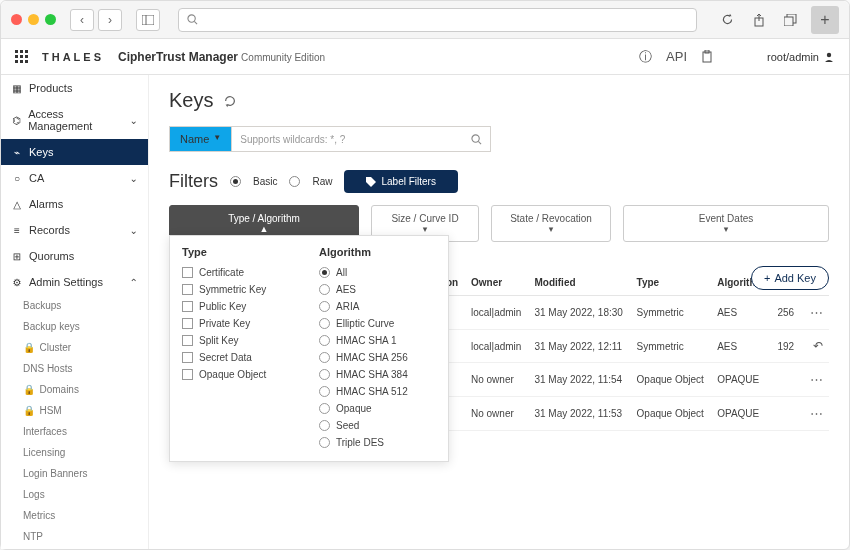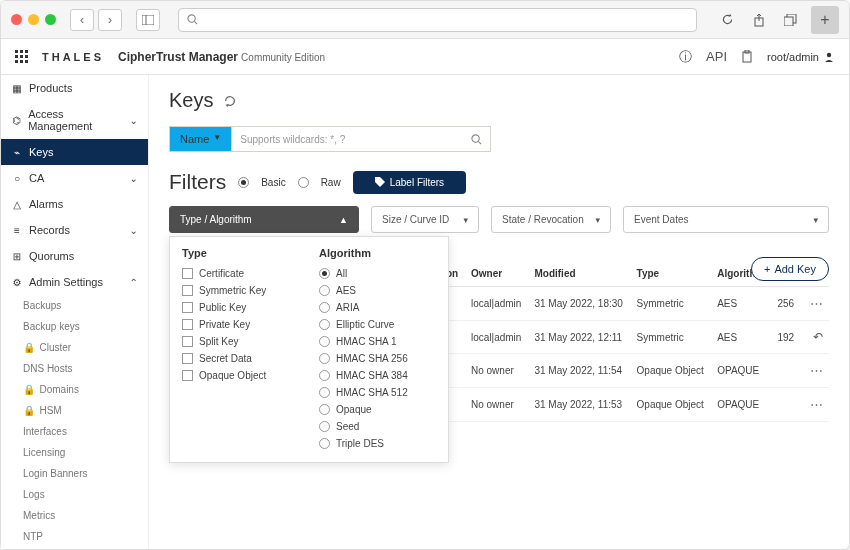--- a/index.html
+++ b/index.html
@@ -19,49 +19,49 @@
 .bar-icon { width: 24px; height: 22px; display: flex; align-items: center; justify-content: center; color: #555; font-size: 14px; }
 .plus-tab { width: 28px; height: 28px; background: #d0d0d0; display: flex; align-items: center; justify-content: center; font-size: 16px; color: #555; border-radius: 3px; }
 
 .app-header { height: 36px; border-bottom: 1px solid #e3e3e3; display: flex; align-items: center; padding: 0 14px; gap: 14px; }
 .apps-icon { font-size: 14px; color: #333; }
 .brand-thales { font-weight: 900; letter-spacing: 3px; font-size: 11px; }
 .brand-cm { font-weight: 700; font-size: 12px; }
 .brand-edition { font-size: 10px; color: #666; }
 .hdr-right { margin-left: auto; display: flex; align-items: center; gap: 14px; }
 .hdr-icon { color: #555; font-size: 13px; }
-.hdr-user { display: flex; align-items: center; gap: 4px; font-size: 11px; }
+.hdr-user { display: flex; align-items: center; gap: 4px; font-size: 11px; margin-left: 40px; }
 
 .app-body { flex: 1; display: flex; overflow: hidden; }
 .sidebar { width: 148px; border-right: 1px solid #eee; background: #fff; overflow-y: auto; }
 .sb-item { display: flex; align-items: center; padding: 7px 10px; font-size: 11px; color: #333; cursor: pointer; gap: 6px; }
 .sb-item .chev { margin-left: auto; font-size: 10px; color: #444; }
 .sb-item.active { background: #0d2c54; color: #fff; }
 .sb-sub { padding: 5px 10px 5px 22px; font-size: 10px; color: #777; cursor: pointer; display: flex; align-items: center; gap: 4px; }
 .sb-icon { width: 12px; display: inline-block; text-align: center; font-size: 10px; }
 
 .main { flex: 1; padding: 14px 20px; overflow: hidden; position: relative; }
 .page-title { display: flex; align-items: center; gap: 10px; margin-bottom: 14px; }
 .page-title h1 { font-size: 20px; font-weight: 400; }
 .refresh { color: #666; font-size: 13px; }
 
 .search-row { display: flex; margin-bottom: 18px; }
 .search-name { background: #0ea5e9; border: 1px solid #d5d2ce; border-right: none; padding: 6px 10px; font-size: 11px; display: flex; align-items: flex-start; gap: 4px; }
 .search-input { border: 1px solid #d5d2ce; padding: 6px 8px; font-size: 10px; width: 260px; background: #fff; display: flex; align-items: center; justify-content: space-between; color: #999; }
 .search-input .mag { color: #888; font-size: 11px; }
 
 .filters-row { display: flex; align-items: center; gap: 12px; margin-bottom: 12px; }
-.filters-title { font-size: 21px; font-weight: 400; }
+.filters-title { font-size: 18px; font-weight: 400; }
 .radio { display: flex; align-items: center; gap: 12px; font-size: 10px; }
 .radio-dot { width: 11px; height: 11px; border: 1px solid #888; border-radius: 50%; display: inline-flex; align-items: center; justify-content: center; }
 .radio-dot.sel::after { content: ""; width: 5px; height: 5px; background: #333; border-radius: 50%; }
 .label-filters-btn { background: #0d2c54; color: #fff; border-radius: 4px; padding: 6px 22px; font-size: 10px; display: flex; align-items: center; gap: 5px; }
 
 .filter-bar { display: flex; gap: 12px; margin-bottom: 10px; position: relative; }
-.filter-pill { border: 1px solid #ccc; border-radius: 3px; padding: 7px 10px; font-size: 10px; display: flex; align-items: center; justify-content: space-between; color: #555; background: #fff; }
+.filter-pill { border: 1px solid #ccc; border-radius: 3px; padding: 7px 10px; font-size: 10px; display: flex; align-items: center; justify-content: space-between; color: #555; background: #fff; flex-direction: column; }
 .filter-pill.active { background: #4e4e4e; color: #fff; border-color: #4e4e4e; }
 .filter-pill .chev-d { font-size: 9px; }
 .fp-size { width: 108px; }
 .fp-state { width: 120px; }
 .fp-dates { flex: 1; max-width: 210px; }
 .fp-type { width: 190px; }
 
 .dropdown-panel { position: absolute; top: 30px; left: 0; width: 280px; background: #fff; border: 1px solid #ddd; box-shadow: 0 2px 10px rgba(0,0,0,.12); padding: 10px 12px; display: flex; gap: 20px; z-index: 10; }
 .dd-col { flex: 1; }
 .dd-head { font-size: 11px; font-weight: 600; margin-bottom: 6px; }

